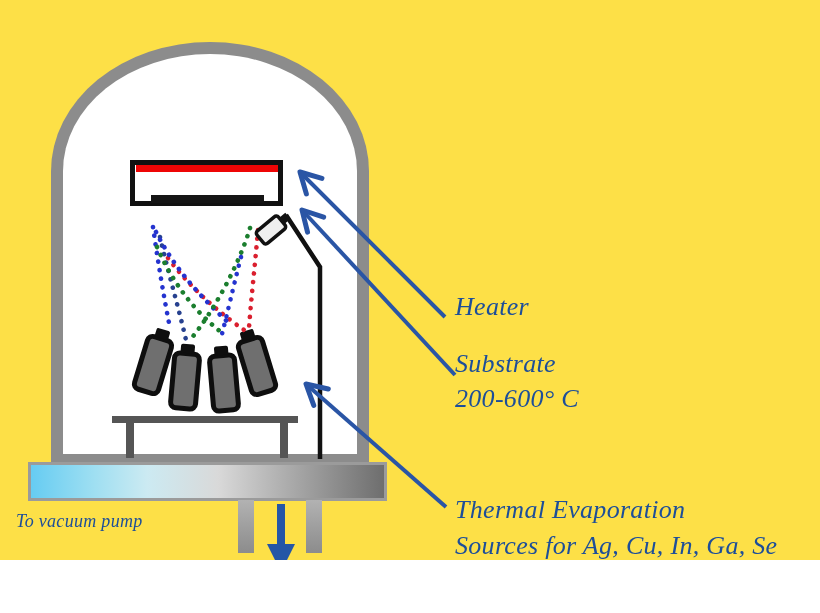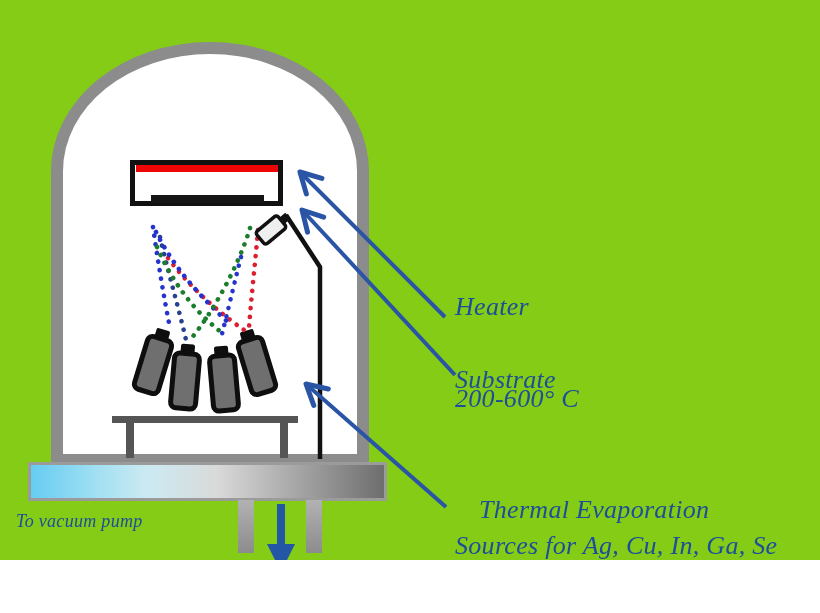--- a/index.html
+++ b/index.html
@@ -1,18 +1,18 @@
 <!DOCTYPE html>
 <html><head>
 <meta charset="utf-8">
 <style>
   html,body{margin:0;padding:0;}
   #canvas{
     position:relative;width:820px;height:560px;overflow:hidden;
-    background:#84cc16;
+    background:#fde047;
     font-family:"Liberation Serif", serif;
   }
   
   .chamber{
     position:absolute;left:51px;top:42px;width:318px;height:421px;
     box-sizing:border-box;background:#ffffff;
     border:12px solid #8c8c8c;border-bottom:none;
     border-radius:160px 160px 0 0 / 130px 130px 0 0;
   }
   .floor-strip{
@@ -60,23 +60,23 @@
   .c3{left:209px;top:353px;transform:rotate(-5deg);}
   .c4{left:242px;top:336px;transform:rotate(-17deg);}
   
   .overlay{position:absolute;left:0;top:0;width:820px;height:613px;pointer-events:none;}
   
   .lbl{
     position:absolute;color:#1d4e99;font-style:italic;font-size:26px;
     white-space:nowrap;letter-spacing:.3px;
   }
   .lbl-heater{left:455px;top:292px;}
-  .lbl-substrate{left:455px;top:349px;margin-top:16px;}
+  .lbl-substrate{left:455px;top:349px;}
   .lbl-substrate-temp{left:455px;top:384px;}
-  .lbl-sources-1{left:455px;top:495px;margin-left:24px;}
+  .lbl-sources-1{left:455px;top:495px;}
   .lbl-sources-2{left:455px;top:531px;}
   .lbl-vacuum{left:16px;top:511px;font-size:18px;}
 </style>
 </head>
 <body>
 
 <div id="canvas">
 
   <div class="chamber"></div>
   <div class="floor-strip"></div>

